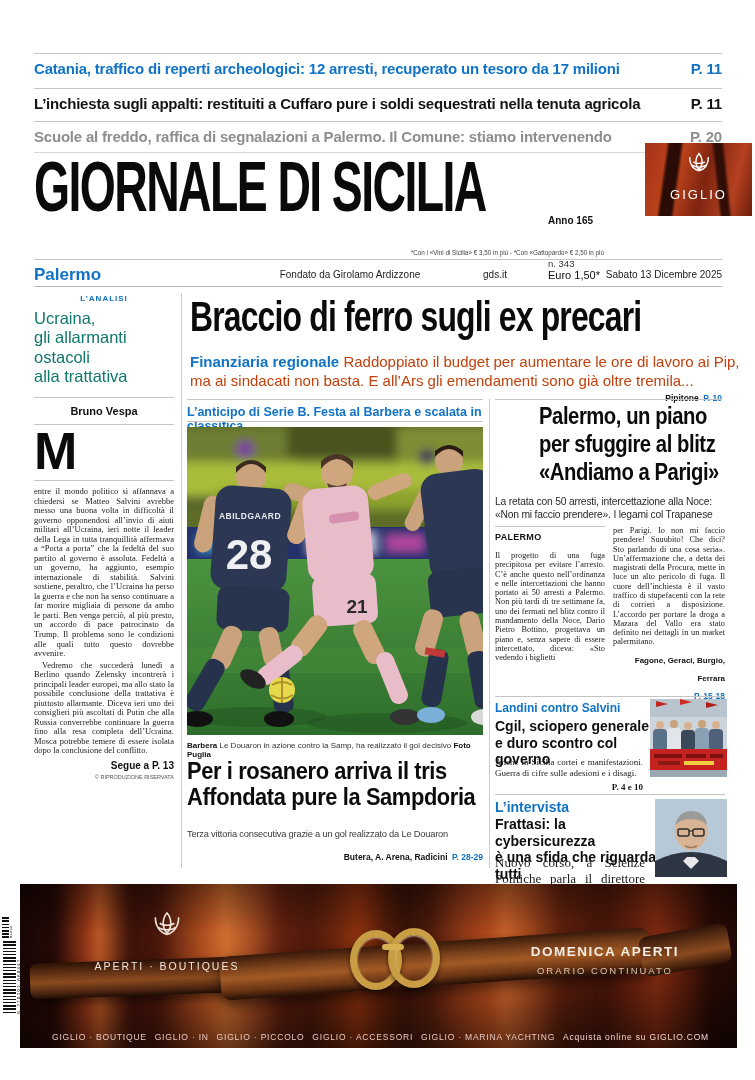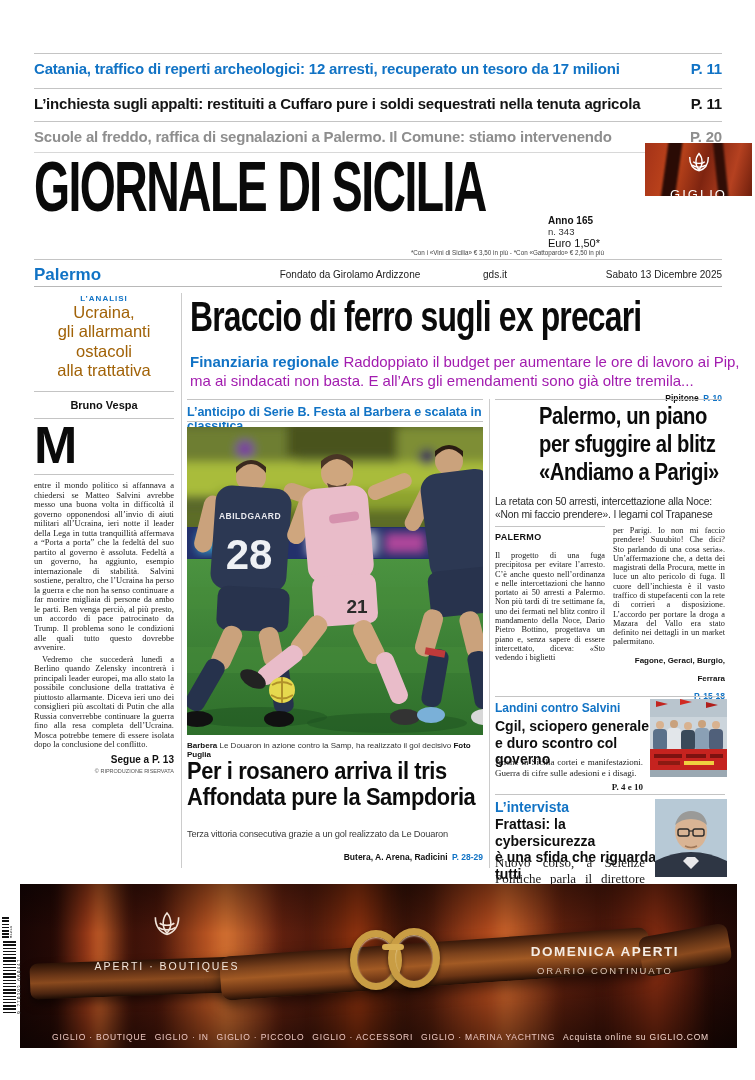--- a/index.html
+++ b/index.html
@@ -12,21 +12,21 @@
   .gray{color:#8e8e8e;}
   .pl{white-space:pre-line;}
   .serif{font-family:"Liberation Serif","DejaVu Serif",serif;text-align:justify;color:#1a1a1a;}
   .teaser{position:absolute;left:34px;width:688px;display:flex;justify-content:space-between;
           font-weight:bold;font-size:15px;letter-spacing:-0.2px;}
   .masthead-title{font-weight:bold;font-size:58px;letter-spacing:-2px;color:#0a0a0a;
           transform:scale(0.80,1.20);transform-origin:left top;white-space:nowrap;}
   .kicker{color:#1173c5;font-weight:bold;}
   .byline{font-size:8.5px;font-weight:bold;color:#111;}
   .pref{color:#1173c5;font-weight:bold;}
-  .deck{color:#a21caf;}
+  .deck{color:#c2410c;}
   .ad{position:absolute;left:20px;top:884px;width:717px;height:164px;overflow:hidden;
       background:linear-gradient(97deg,#170504 0%,#3c1108 16%,#702511 32%,#2b0d06 50%,#7d2d12 66%,#411309 82%,#1d0704 100%);}
   .fold{position:absolute;top:-10px;height:184px;filter:blur(5px);opacity:.9;}
   .adlinks{position:absolute;left:32px;right:28px;bottom:6px;display:flex;justify-content:space-between;
       font-size:8.5px;letter-spacing:0.8px;color:#ecc6c0;z-index:6;}
   .ring{position:absolute;border:7px solid #c99d44;border-radius:50%;
         box-shadow:0 2px 4px rgba(0,0,0,.6), inset 0 1px 2px rgba(255,248,220,.8);}
   .bstripes{background:repeating-linear-gradient(to right,#111 0 1.5px,#fff 1.5px 3.2px);}
 </style>
 </head>
@@ -48,56 +48,56 @@
   <div class="teaser gray" style="top:128px;">
     <span>Scuole al freddo, raffica di segnalazioni a Palermo. Il Comune: stiamo intervenendo</span>
     <span>P. 20</span>
   </div>
   <div class="hr" style="top:152px;left:34px;width:688px;background:#d8d8d8;"></div>
 
   <div class="abs" style="left:34px;top:146px;width:600px;height:72px;">
     <div class="masthead-title">GIORNALE DI SICILIA</div>
   </div>
 
-  <div class="abs" style="left:645px;top:143px;width:107px;height:53px;overflow:hidden;
+  <div class="abs" style="left:645px;top:143px;width:107px;height:73px;overflow:hidden;
        background:linear-gradient(105deg,#a33218 0%,#c0461c 30%,#7e2410 55%,#b54120 80%,#6e1e0c 100%);">
     <div class="abs" style="left:18px;top:-6px;width:14px;height:90px;background:#2a0b05;transform:rotate(8deg);filter:blur(1px);"></div>
     <div class="abs" style="left:72px;top:-6px;width:10px;height:90px;background:#300d06;transform:rotate(-6deg);filter:blur(1px);"></div>
     <svg class="abs" style="left:40px;top:8px;" width="28" height="26" viewBox="0 0 24 22">
       <g stroke="#fff" fill="none" stroke-width="1.2">
         <path d="M12 2 C8.5 6 8.5 12 12 16 C15.5 12 15.5 6 12 2 Z"></path>
         <path d="M4 5 C4 11 7 15.5 12 16.8"></path>
         <path d="M20 5 C20 11 17 15.5 12 16.8"></path>
         <path d="M7 9 C9 11 15 11 17 9"></path>
         <path d="M6 12 C9 14.2 15 14.2 18 12"></path>
       </g>
     </svg>
     <div class="abs" style="left:0;top:44px;width:107px;text-align:center;color:#fff;font-size:13px;letter-spacing:2px;">GIGLIO</div>
   </div>
 
   <div class="abs" style="left:548px;top:215px;width:86px;line-height:1.15;">
     <div style="font-size:10px;font-weight:bold;">Anno 165</div>
-    <div style="font-size:9.5px;color:#333;">n. 343</div>
+    <div style="font-size:9.5px;color:#333;margin-top:32px;">n. 343</div>
     <div style="font-size:11px;">Euro 1,50*</div>
   </div>
   <div class="abs" style="left:358px;top:249px;width:246px;text-align:right;font-size:6.3px;color:#444;">*Con i «Vini di Sicilia» € 3,50 in più - *Con «Gattopardo» € 2,50 in più</div>
 
   <div class="hr" style="top:259px;left:34px;width:688px;"></div>
   <div class="abs blue" style="left:34px;top:265px;font-size:17px;font-weight:bold;">Palermo</div>
   <div class="abs" style="left:240px;top:269px;width:220px;text-align:center;font-size:10px;color:#222;">Fondato da Girolamo Ardizzone</div>
   <div class="abs" style="left:450px;top:269px;width:90px;text-align:center;font-size:10px;color:#222;">gds.it</div>
   <div class="abs" style="left:554px;top:269px;width:168px;text-align:right;font-size:10px;color:#222;">Sabato 13 Dicembre 2025</div>
   <div class="hr" style="top:286px;left:34px;width:688px;background:#b8b8b8;"></div>
 
   <div class="vr" style="left:181px;top:293px;height:575px;"></div>
   <div class="vr" style="left:489px;top:399px;height:469px;"></div>
 
   <div class="abs" style="left:34px;top:294px;width:140px;">
     <div class="blue" style="text-align:center;font-size:8px;font-weight:bold;letter-spacing:1px;">L’ANALISI</div>
-    <div class="pl" style="text-align:center;font-size:16.5px;line-height:1.18;color:#a16207;">Ucraina,
+    <div class="pl" style="margin-top:6px;font-size:16.5px;line-height:1.18;color:#0f766e;">Ucraina,
 gli allarmanti
 ostacoli
 alla trattativa</div>
     <div style="height:1px;background:#c4c4c4;margin:10px 0 7px 0;"></div>
     <div style="text-align:center;font-size:11px;font-weight:bold;">Bruno Vespa</div>
     <div style="height:1px;background:#c4c4c4;margin:7px 0 2px 0;"></div>
     <div style="font-size:52px;font-weight:bold;line-height:0.95;color:#0b0b0b;">M</div>
     <div style="height:1px;background:#c4c4c4;margin:4px 0 6px 0;"></div>
     <div class="serif" style="font-size:8.5px;line-height:1.12;">entre il mondo politico si affannava a chiedersi se Matteo Salvini avrebbe messo una buona volta in difficoltà il governo opponendosi all’invio di aiuti militari all’Ucraina, ieri notte il leader della Lega in tutta tranquillità affermava a “Porta a porta” che la fedeltà del suo partito al governo è assoluta. Fedeltà a un governo, ha aggiunto, esempio internazionale di stabilità. Salvini sostiene, peraltro, che l’Ucraina ha perso la guerra e che non ha senso continuare a far morire migliaia di persone da ambo le parti. Ben venga perciò, al più presto, un accordo di pace patrocinato da Trump. Il problema sono le condizioni alle quali tutto questo dovrebbe avvenire.</div>
     <div class="serif" style="font-size:8.5px;line-height:1.12;text-indent:8px;margin-top:2px;">Vedremo che succederà lunedì a Berlino quando Zelensky incontrerà i principali leader europei, ma allo stato la possibile conclusione della trattativa è piuttosto allarmante. Diceva ieri uno dei consiglieri più ascoltati di Putin che alla Russia converrebbe continuare la guerra fino alla resa completa dell’Ucraina. Mosca potrebbe temere di essere isolata dopo la conclusione del conflitto.</div>

